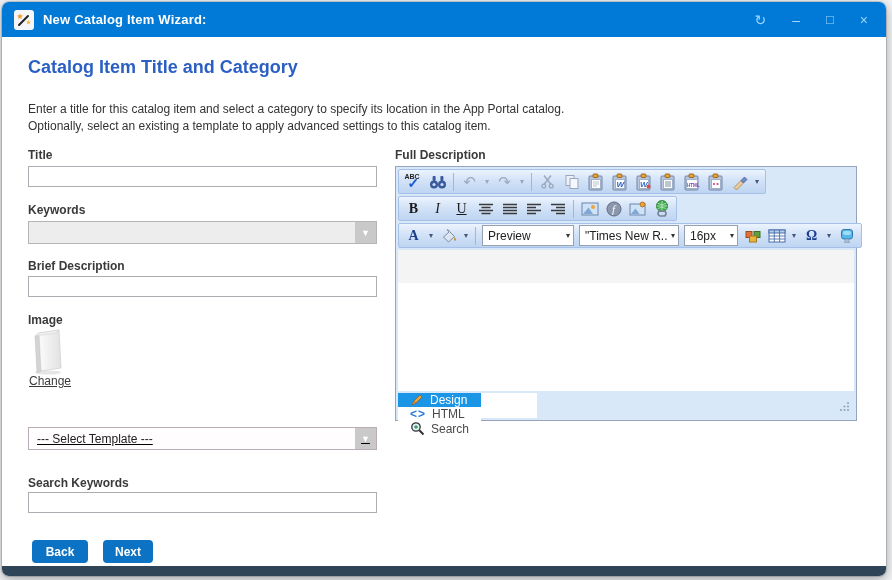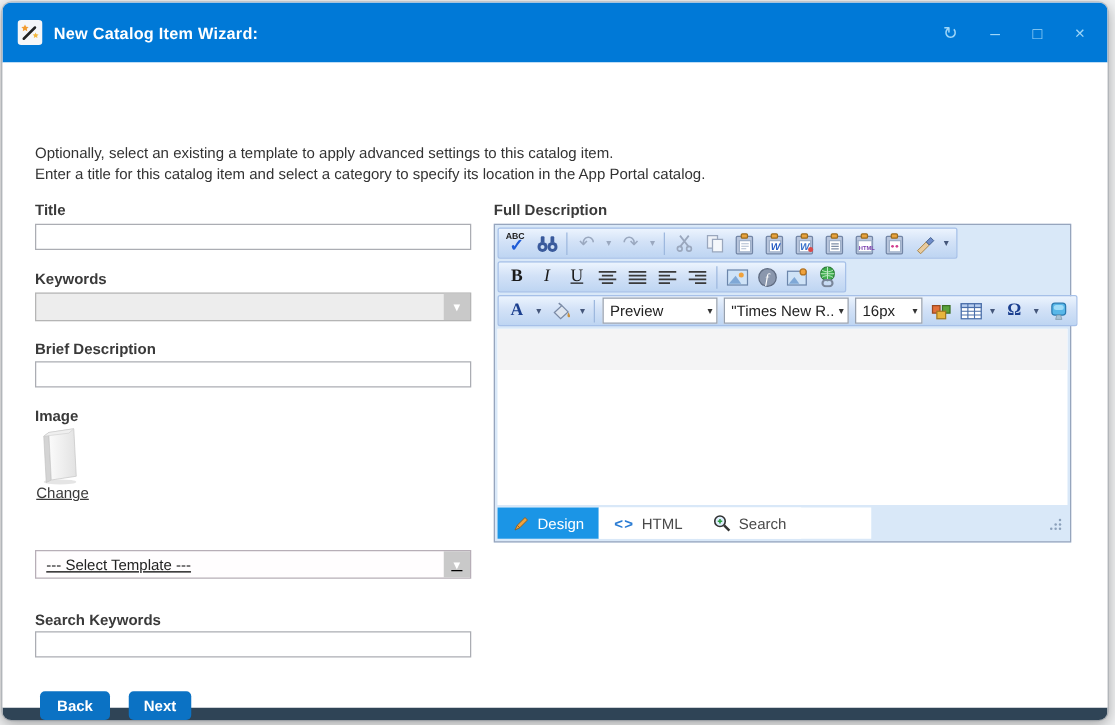--- a/index.html
+++ b/index.html
@@ -4,21 +4,21 @@
 <style>
   * { box-sizing: border-box; margin: 0; padding: 0; }
   html,body { width:892px; height:580px; }
   body { background:#f2f3f4; font-family:"Liberation Sans",sans-serif; position:relative; overflow:hidden; }
 
   .window { position:absolute; left:2px; top:2px; width:884px; height:574px; background:#fff;
             border-radius:7px; overflow:hidden; display:flex; flex-direction:column;
             box-shadow:0 3px 12px rgba(0,0,0,.35), 0 0 0 1px #cdd2d8; }
 
   
-  .titlebar { height:48px; background:#0079d7; display:flex; align-items:center; padding:16px 12px; flex:0 0 auto; }
+  .titlebar { height:35px; background:#0079d7; display:flex; align-items:center; padding:16px 12px; flex:0 0 auto; }
   .app-icon { width:20px; height:20px; flex:0 0 auto; }
   .win-title { color:#fff; font-size:13px; font-weight:bold; margin-left:9px; letter-spacing:.2px; }
   .win-controls { margin-left:auto; display:flex; align-items:center; gap:26px; padding-right:6px; }
   .wc { color:#9ed6f8; font-size:14px; line-height:1; cursor:default; }
   .wc.sq { font-size:13px; }
 
   .body { flex:1 1 auto; position:relative; background:#fff; }
   .footer-bar { height:10px; background:#2f4456; flex:0 0 auto; }
 
   .page-title { position:absolute; left:26px; top:20px; font-size:18px; font-weight:bold; color:#2b5fc4; }
@@ -57,21 +57,21 @@
   .serifch { font-family:"Liberation Serif",serif; font-size:14px; color:#1a1a1a; }
   .blue-ch { font-family:"Liberation Serif",serif; font-size:14px; font-weight:bold; color:#1b3f8f; }
   .tsel { height:21px; background:#fff; border:1px solid #96a0ae; display:flex; align-items:center;
           font-size:12px; color:#222; padding:0 3px 0 5px; margin:0 2px; overflow:hidden; white-space:nowrap; cursor:pointer; }
   .tsel .car { margin-left:auto; font-size:8px; color:#333; padding-left:3px; flex:0 0 auto; }
 
   .ed-content { flex:1; margin:2px; background:#fff; overflow:hidden; }
   .ed-grey { height:33px; background:#f4f4f5; }
 
   .ed-tabs { height:25px; margin:0 2px 2px 2px; display:flex; align-items:stretch; position:relative; }
-  .tabs-white { display:flex; background:#fff; padding-right:56px; }
+  .tabs-white { display:flex; background:#fff; padding-right:56px;flex-direction:column; }
   .tab { display:flex; align-items:center; gap:6px; padding:0 12px; font-size:12px; color:#4a4a4a; background:#fff; cursor:pointer; }
   .tab.active { background:#1b95e6; color:#fff; }
   .html-glyph { color:#2b7cd3; font-weight:bold; font-size:12px; letter-spacing:1px; }
   .grip { position:absolute; right:4px; top:8px; }
 </style>
 </head>
 <body>
 
 <div class="window">
 
@@ -86,23 +86,24 @@
     <div class="win-controls">
       <span class="wc">↻</span>
       <span class="wc">–</span>
       <span class="wc sq">□</span>
       <span class="wc">×</span>
     </div>
   </div>
 
   <div class="body">
 
+    <div class="page-title">Catalog Item Title and Category</div>
     <div class="page-desc">
+      <div>Enter a title for this catalog item and select a category to specify its location in the App Portal catalog.</div>
       <div>Optionally, select an existing a template to apply advanced settings to this catalog item.</div>
-      <div>Enter a title for this catalog item and select a category to specify its location in the App Portal catalog.</div>
     </div>
 
     <div class="lbl" style="left:26px; top:111px;">Title</div>
     <input class="txt" style="top: 129px;" value="">
 
     <div class="lbl" style="left:26px; top:166px;">Keywords</div>
     <div class="selbox disabled" style="top:184px;">
       <span class="sel-text"></span>
       <span class="sel-arrow">▼</span>
     </div>

